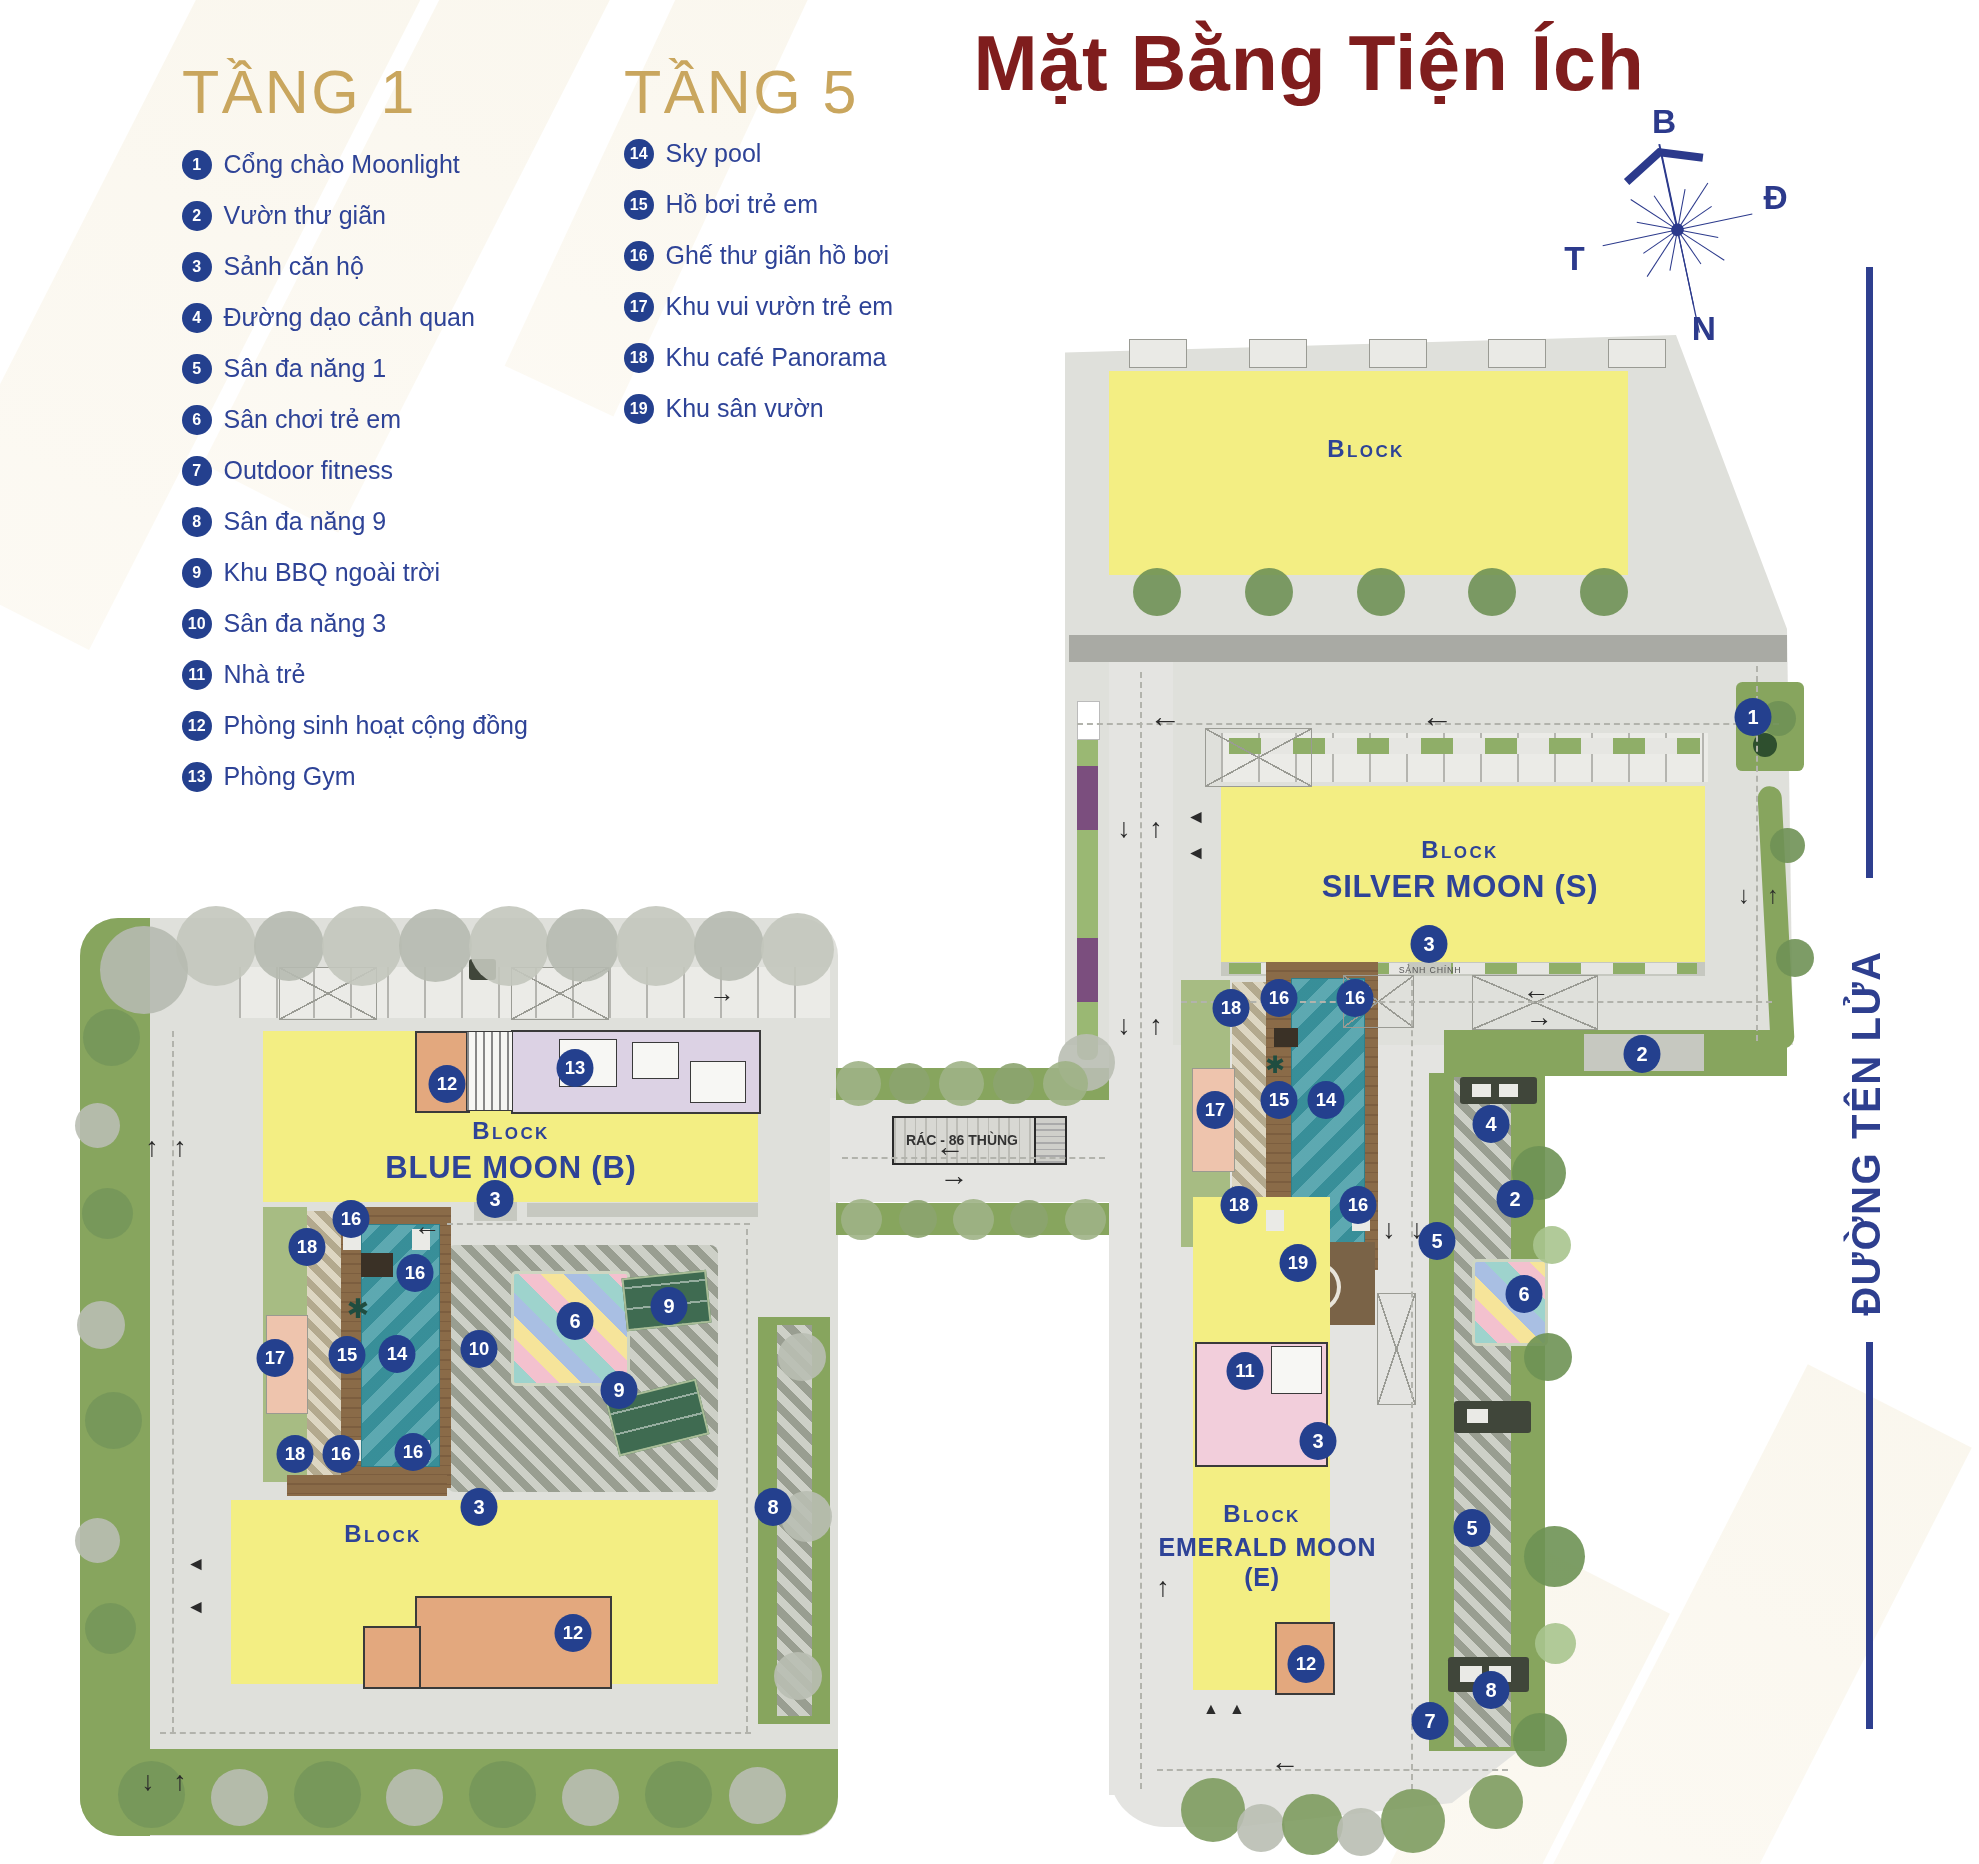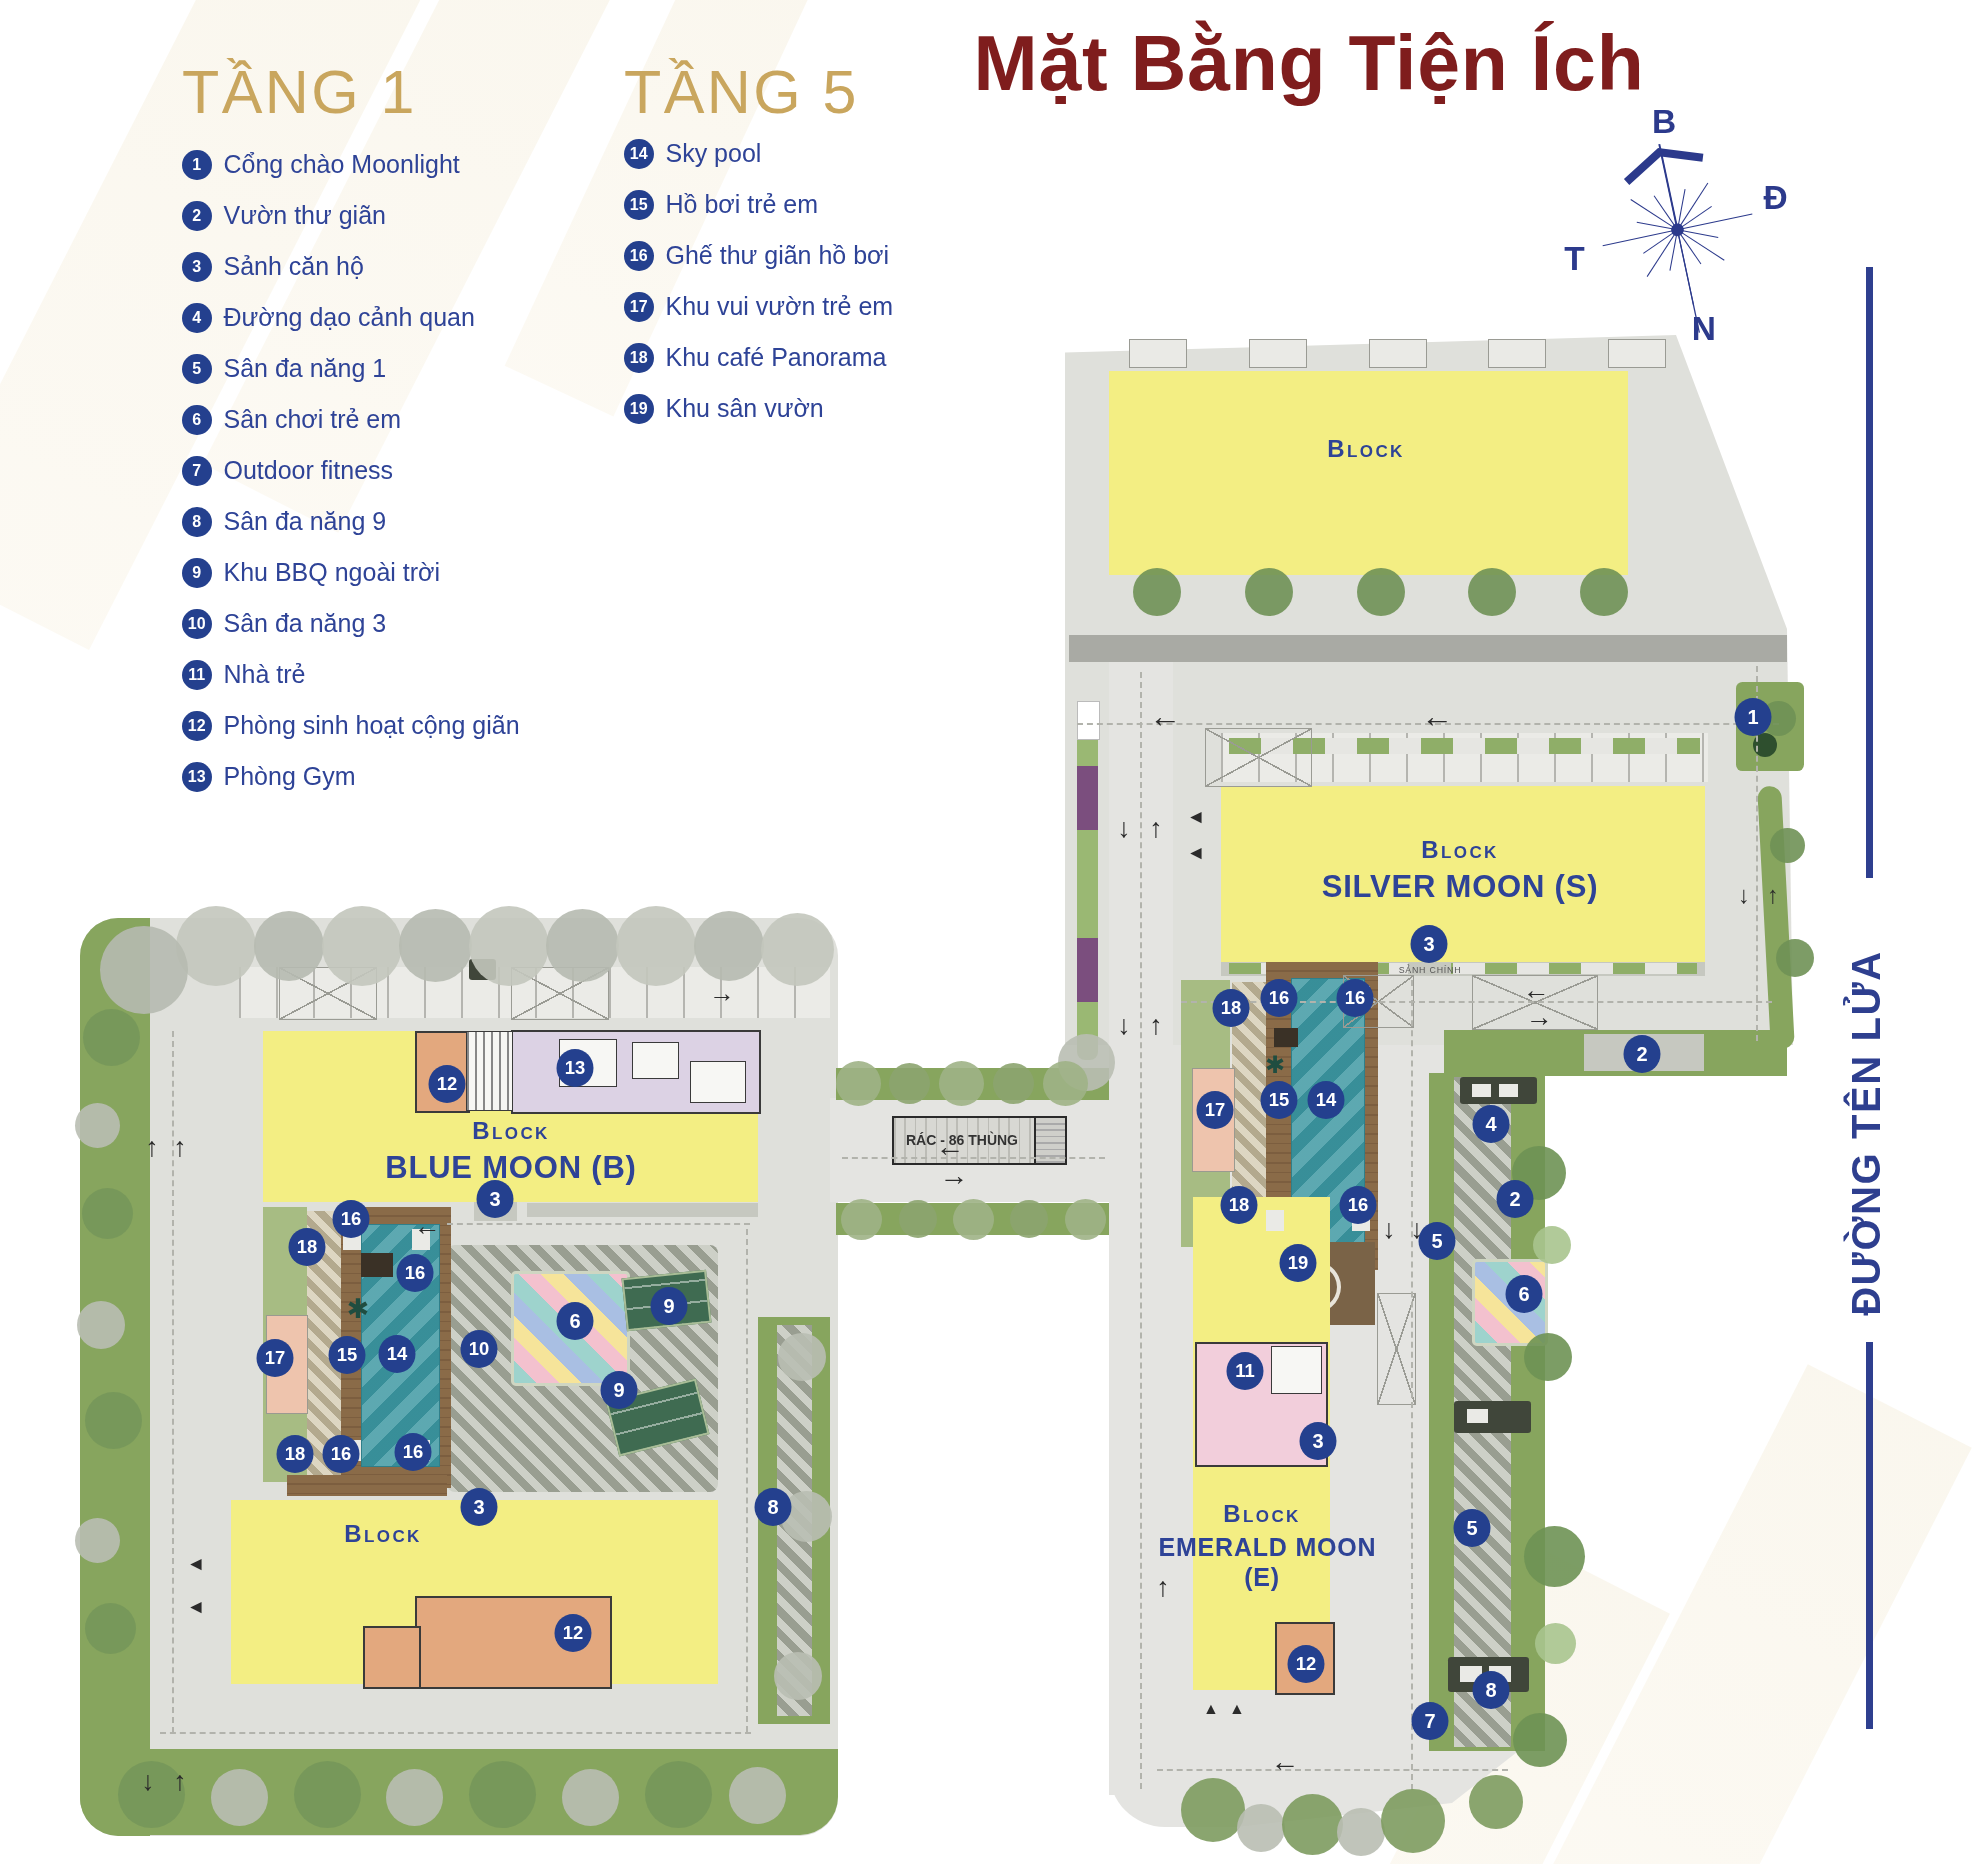--- a/index.html
+++ b/index.html
@@ -128,21 +128,21 @@
     <div class="leg-row">
       <span class="lc">10</span>
       <span class="ll">Sân đa năng 3</span>
     </div>
     <div class="leg-row">
       <span class="lc">11</span>
       <span class="ll">Nhà trẻ</span>
     </div>
     <div class="leg-row">
       <span class="lc">12</span>
-      <span class="ll">Phòng sinh hoạt cộng giãn</span>
+      <span class="ll">Phòng sinh hoạt cộng đồng</span>
     </div>
     <div class="leg-row">
       <span class="lc">13</span>
       <span class="ll">Phòng Gym</span>
     </div>
   </div>
 <div class="leg-col" id="leg1" style="left:624px;top:128px;">
     <div class="leg-row">
       <span class="lc">14</span>
       <span class="ll">Sky pool</span>

